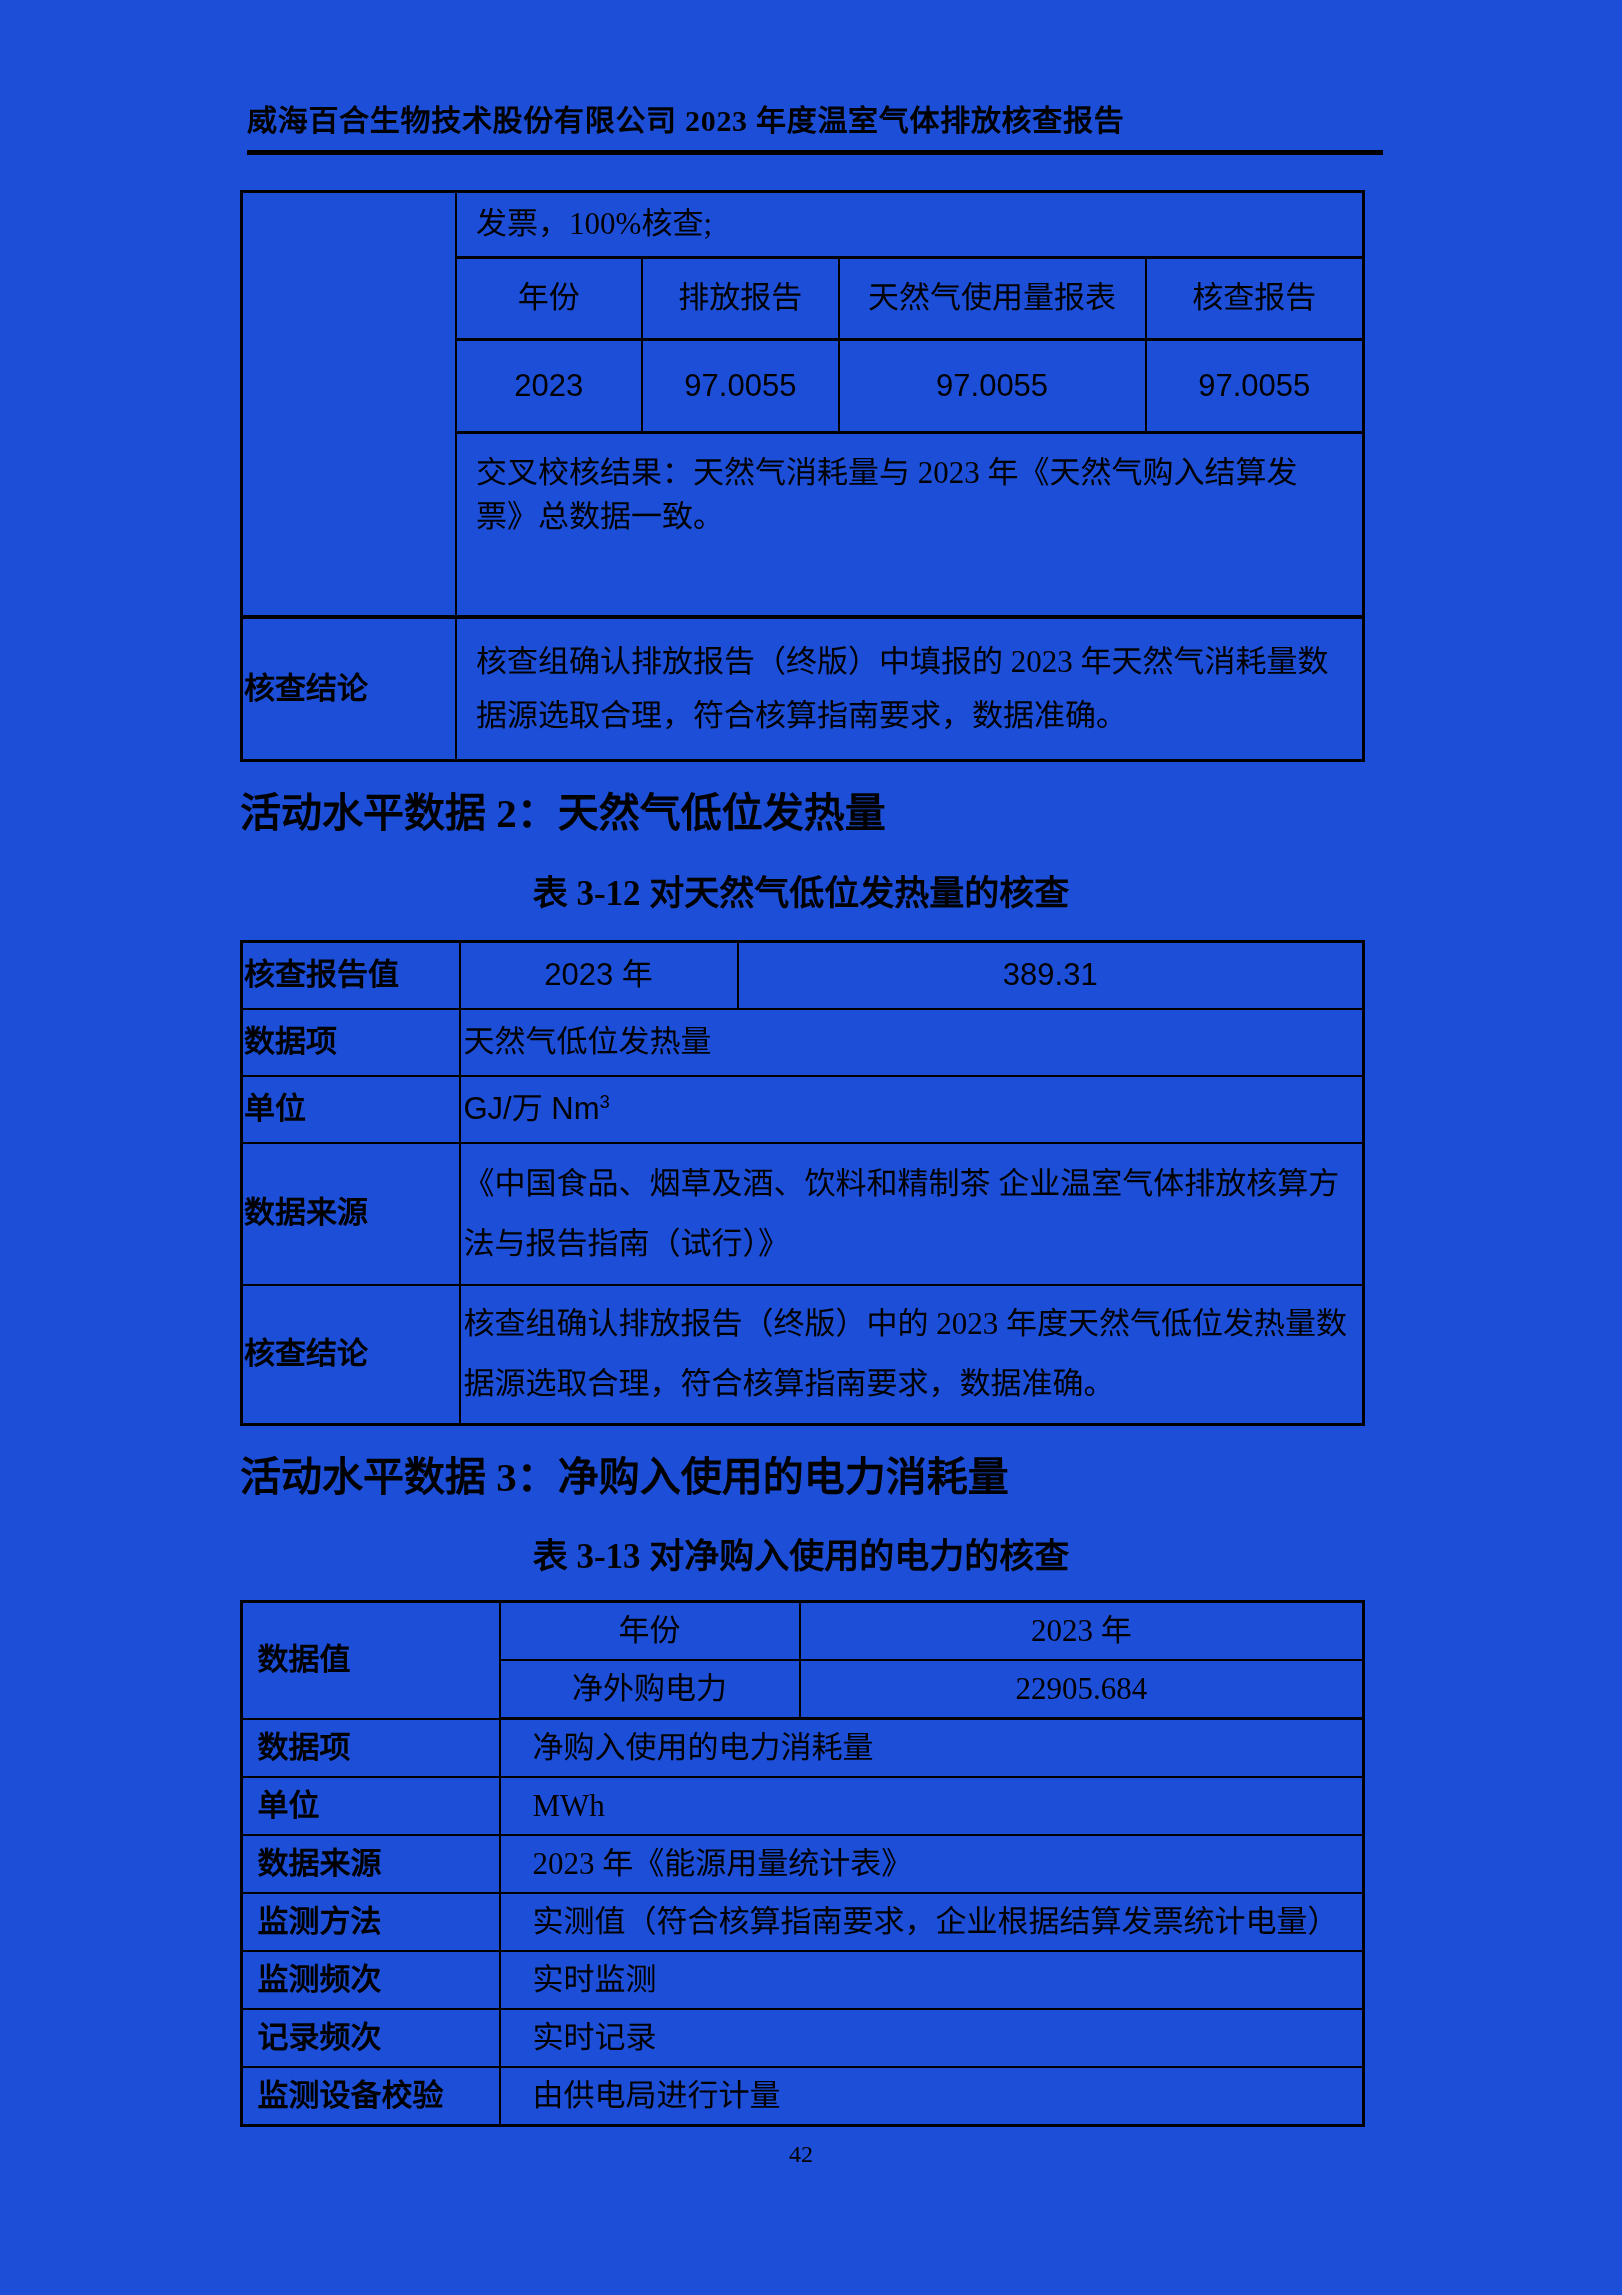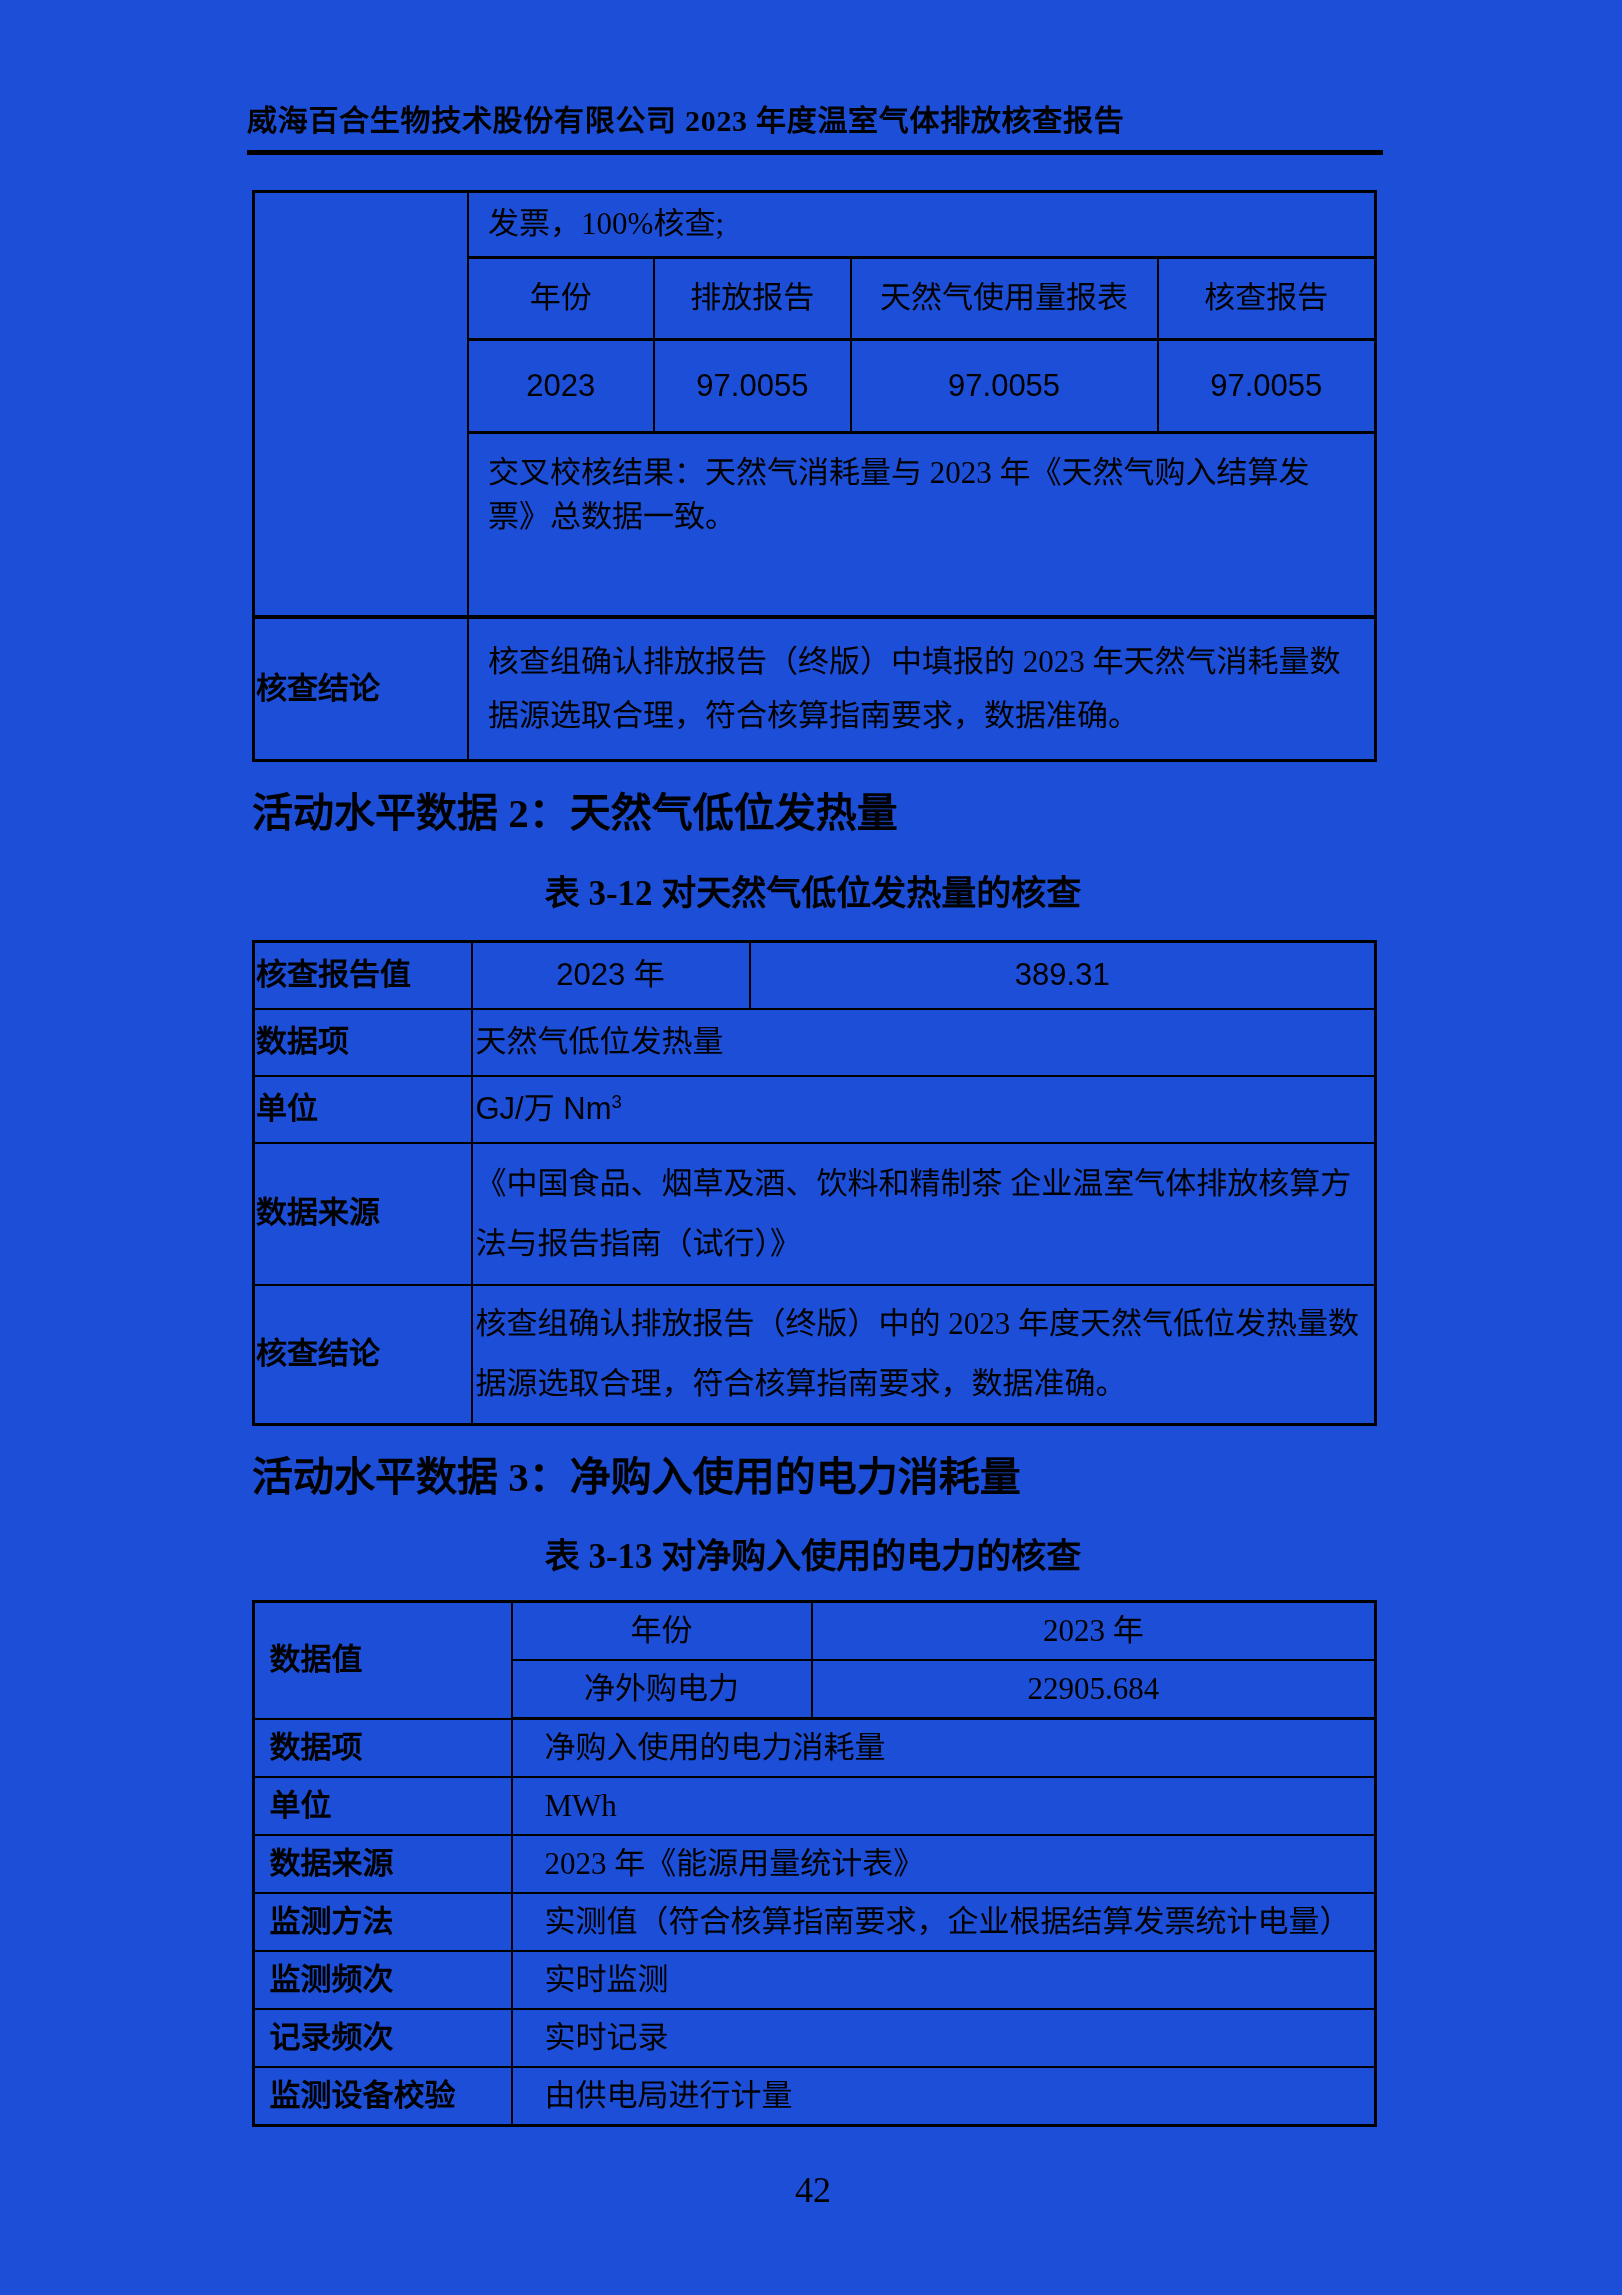--- a/index.html
+++ b/index.html
@@ -8,21 +8,21 @@
     font-family:"Liberation Serif","DejaVu Serif",serif; overflow:hidden;
   }
   
   .pg-header {
     position:absolute; left:247px; top:102px; width:1136px;
     border-bottom:5.9px solid #000; padding-bottom:10.5px;
   }
   .pg-header .title { font-size:30px; font-weight:bold; line-height:1.25; letter-spacing:0.7px; }
 
   
-  .content { position:absolute; left:252px; top:190px; width:1122px; }
+  .content { position:absolute; left:240px; top:190px; width:1122px; }
 
   table { border-collapse:collapse; table-layout:fixed; width:1122px; }
   .tbl { border:3.9px solid #000; }
   .tbl td { border:2.6px solid #000; vertical-align:middle; font-size:31px; line-height:1.45; }
   .label-cell { font-weight:bold; text-align:left; }
   .left-label { font-weight:bold; text-align:left; padding-left:14.4px; }
   .text-cell { text-align:left; padding:9.2px 26px 9.2px 19.6px; }
   .center { text-align:center; }
   .num { font-family:"Liberation Sans","DejaVu Sans",sans-serif; font-size:33px; }
   sup { font-size:0.6em; vertical-align:super; }
@@ -50,21 +50,21 @@
   .t12 .twolines { line-height:60px; padding-top:5.2px; padding-bottom:5.2px; }
 
   
   .t13 { margin-top:21px; }
   .t13 td { height:54px; }
   .t13 td.thickbot { border-bottom:3.9px solid #000; }
   .t13 .val-cell { padding-left:32px; }
   .serifnum { font-size:33px; }
 
   
-  .page-number { margin-top:42px; text-align:center; font-size:36px; }
+  .page-number { margin-top:14px; text-align:center; font-size:24px; }
 </style>
 </head>
 <body>
 
 <div class="page">
 
   <div class="pg-header">
     <div class="title">威海百合生物技术股份有限公司 2023 年度温室气体排放核查报告</div>
   </div>
 

